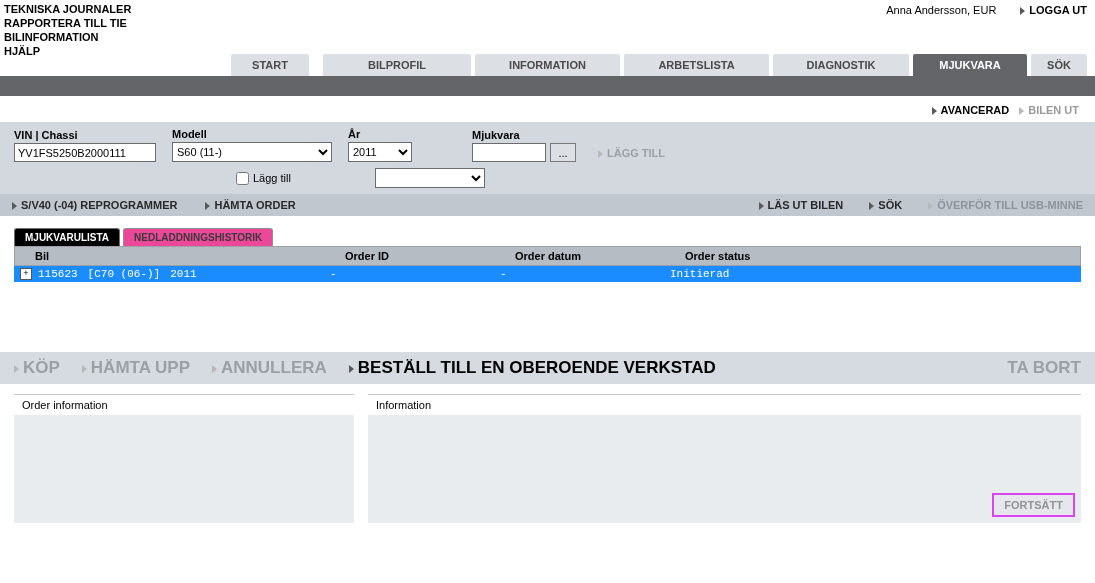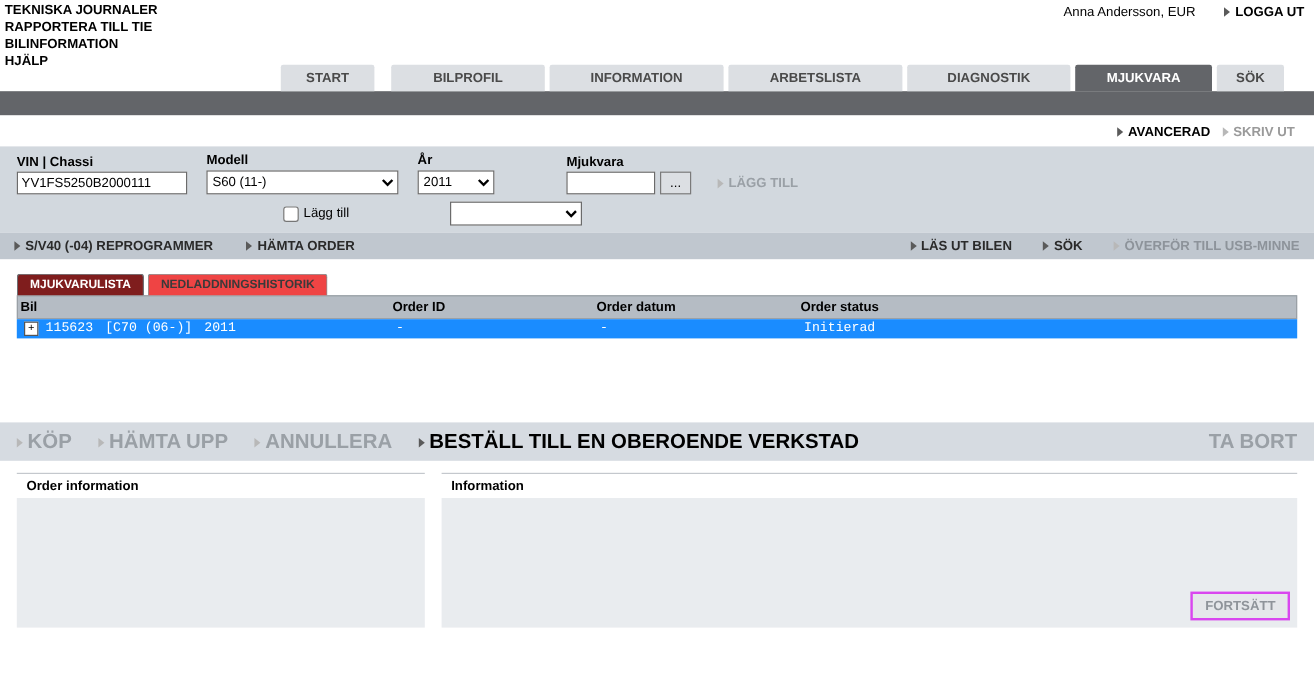--- a/index.html
+++ b/index.html
@@ -6,24 +6,24 @@
   body { font-family: Verdana, Arial, sans-serif; font-size: 11px; background: #fff; color: #000; width: 1095px; }
   
   .top-area { display: flex; justify-content: space-between; align-items: flex-start; padding: 2px 8px 0 4px; }
   .top-left-links { font-size: 11px; font-weight: bold; color: #000; line-height: 14px; }
   .top-left-links div { cursor: pointer; }
   .top-right { display: flex; align-items: center; gap: 24px; font-size: 11px; padding-top: 2px;}
   .logout { font-weight: bold; color: #000; cursor: pointer; }
   .caret-r { display:inline-block; width:0; height:0; border-top:4px solid transparent; border-bottom:4px solid transparent; border-left:5px solid #5a5a5a; margin-right:4px; vertical-align:middle;}
   .caret-r.light { border-left-color:#b8b8b8;}
   
-  .nav-tabs { display:flex; justify-content:flex-end; padding:0 25px 0 0; margin-top:-4px;}
+  .nav-tabs { display:flex; justify-content:flex-end; padding:0 8px 0 0; margin-top:-4px;}
   .nav-tab { background:#dcdfe3; color:#4a4a4a; font-weight:bold; font-size:11px; padding:5px 0; text-align:center; margin-left:4px; cursor:pointer; border-top-left-radius:2px; border-top-right-radius:2px;}
   .nav-tab.active { background:#636569; color:#fff;}
-  .nav-tab.t1{width:78px;} .nav-tab.t2{width:128px;margin-left:14px;} .nav-tab.t3{width:145px;}
+  .nav-tab.t1{width:78px;} .nav-tab.t2{width:148px;margin-left:14px;} .nav-tab.t3{width:145px;}
   .nav-tab.t4{width:145px;} .nav-tab.t5{width:136px;} .nav-tab.t6{width:114px;} .nav-tab.t7{width:56px;}
   
   .nav-bar { height:20px; background:#636569;}
   
   .toolbar-top { display:flex; justify-content:flex-end; gap:10px; padding:8px 16px 6px 0; font-size:11px;}
   .toolbar-top .tb-item{font-weight:bold; cursor:pointer;}
   .tb-item.disabled{color:#9a9a9a;}
   
   .filter-panel { background:#d2d8de; padding:6px 10px 6px 14px;}
   .filter-row { display:flex; gap:16px; align-items:flex-end;}
@@ -37,39 +37,39 @@
   .chk-row{display:flex; align-items:center; gap:4px; height:20px;}
   .filter-row2{display:flex; gap:16px; align-items:flex-end; margin-top:6px;}
   
   .action-bar { background:#c0c7cf; padding:5px 12px; display:flex; justify-content:space-between; font-size:11px; font-weight:bold;}
   .ab-left{display:flex; gap:28px;}
   .ab-right{display:flex; gap:26px;}
   .ab-item{cursor:pointer; color:#2a2a2a;}
   .ab-item.disabled{color:#8d939a; cursor:default;}
   
   .sub-tabs{display:flex; padding:12px 0 0 14px; }
-  .sub-tab{border:1px solid #8f8f8f; border-bottom:none; padding:3px 10px; font-size:10px; font-weight:bold; margin-right:3px; cursor:pointer; color:#3a3a3a; background:#ef4444; border-top-left-radius:3px; border-top-right-radius:3px;}
-  .sub-tab.active{background:#7f1d1d; color:#fff; border-color:#6e7074;}
+  .sub-tab{border:1px solid #8f8f8f; border-bottom:none; padding:3px 10px; font-size:10px; font-weight:bold; margin-right:3px; cursor:pointer; color:#3a3a3a; background:#ec4899; border-top-left-radius:3px; border-top-right-radius:3px;}
+  .sub-tab.active{background:#000000; color:#fff; border-color:#6e7074;}
   
   .table-area{padding:0 14px;}
-  .thead{background:#b5bcc4; display:flex; font-weight:bold; font-size:11px; padding:3px 2px; border:1px solid #9aa0a6;}
+  .thead{background:#b5bcc4; display:flex; font-weight:bold; font-size:11px; padding:3px 20px; border:1px solid #9aa0a6;}
   .thead .c1{width:310px;} .thead .c2{width:170px;} .thead .c3{width:170px;} .thead .c4{flex:1;}
   .trow{display:flex; font-family:'Courier New',monospace; font-size:11px; padding:2px 6px; align-items:center;}
   .trow.selected{background:#1a8cff; color:#fff;}
   .trow .expand{width:12px; height:12px; border:1px solid #555; background:#fff; color:#000; font-size:9px; line-height:10px; text-align:center; margin-right:6px; cursor:pointer;}
   .trow .c1{width:292px; display:flex; gap:10px;} .trow .c2{width:170px;} .trow .c3{width:170px;} .trow .c4{flex:1;}
   
   .lower-action-bar{background:#d6dbe1; display:flex; justify-content:space-between; padding:6px 14px; font-size:17px; font-weight:bold; margin-top:70px;}
   .lab-left{display:flex; gap:22px;}
   .lab-item{cursor:pointer;}
   .lab-item.disabled{color:#9aa0a6; cursor:default;}
   
   .info-panels{display:flex; gap:14px; padding:10px 14px 18px 14px;}
   .panel{border:none; flex-shrink:0;}
-  .panel-head{font-weight:bold; font-size:11px; padding:4px 8px;}
+  .panel-head{font-weight:normal; font-size:11px; padding:4px 8px;}
   .panel-body{background:#e9ecef; height:108px; position:relative;}
   .panel.p1{width:340px;} .panel.p2{flex:1;}
   .continue-btn{position:absolute; right:6px; bottom:6px; background:#e5e7ea; color:#8f949a; font-weight:bold; font-size:11px; padding:4px 10px; border:2px solid #d946ef; cursor:pointer;}
   .panel-wrap{border-top:1px solid #c4c8cd;}
 </style>
 </head>
 <body>
 
 <div class="top-area">
   <div class="top-left-links">
@@ -90,21 +90,21 @@
   <div class="nav-tab t3">INFORMATION</div>
   <div class="nav-tab t4">ARBETSLISTA</div>
   <div class="nav-tab t5">DIAGNOSTIK</div>
   <div class="nav-tab t6 active">MJUKVARA</div>
   <div class="nav-tab t7">SÖK</div>
 </div>
 <div class="nav-bar"></div>
 
 <div class="toolbar-top">
   <span class="tb-item"><span class="caret-r"></span><span>AVANCERAD</span></span>
-  <span class="tb-item disabled"><span class="caret-r light"></span><span>SKRIV UT</span></span>
+  <span class="tb-item disabled"><span class="caret-r light"></span><span>BILEN UT</span></span>
 </div>
 
 <div class="filter-panel">
   <div class="filter-row">
     <div class="fgroup" style="width:142px;">
       <label>VIN | Chassi</label>
       <input class="txt-input" value="YV1FS5250B2000111" style="">
     </div>
     <div class="fgroup" style="width:160px;">
       <label>Modell</label>

